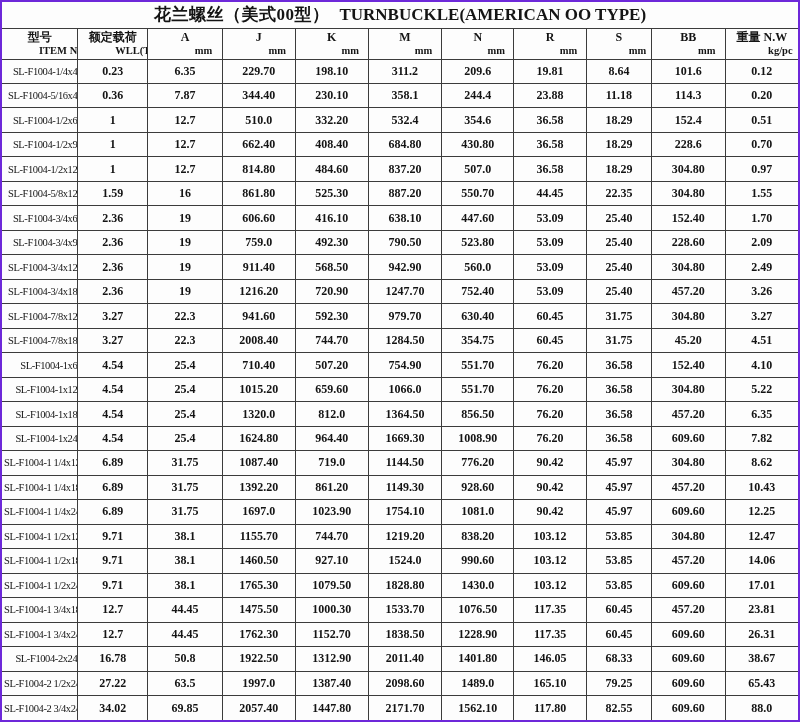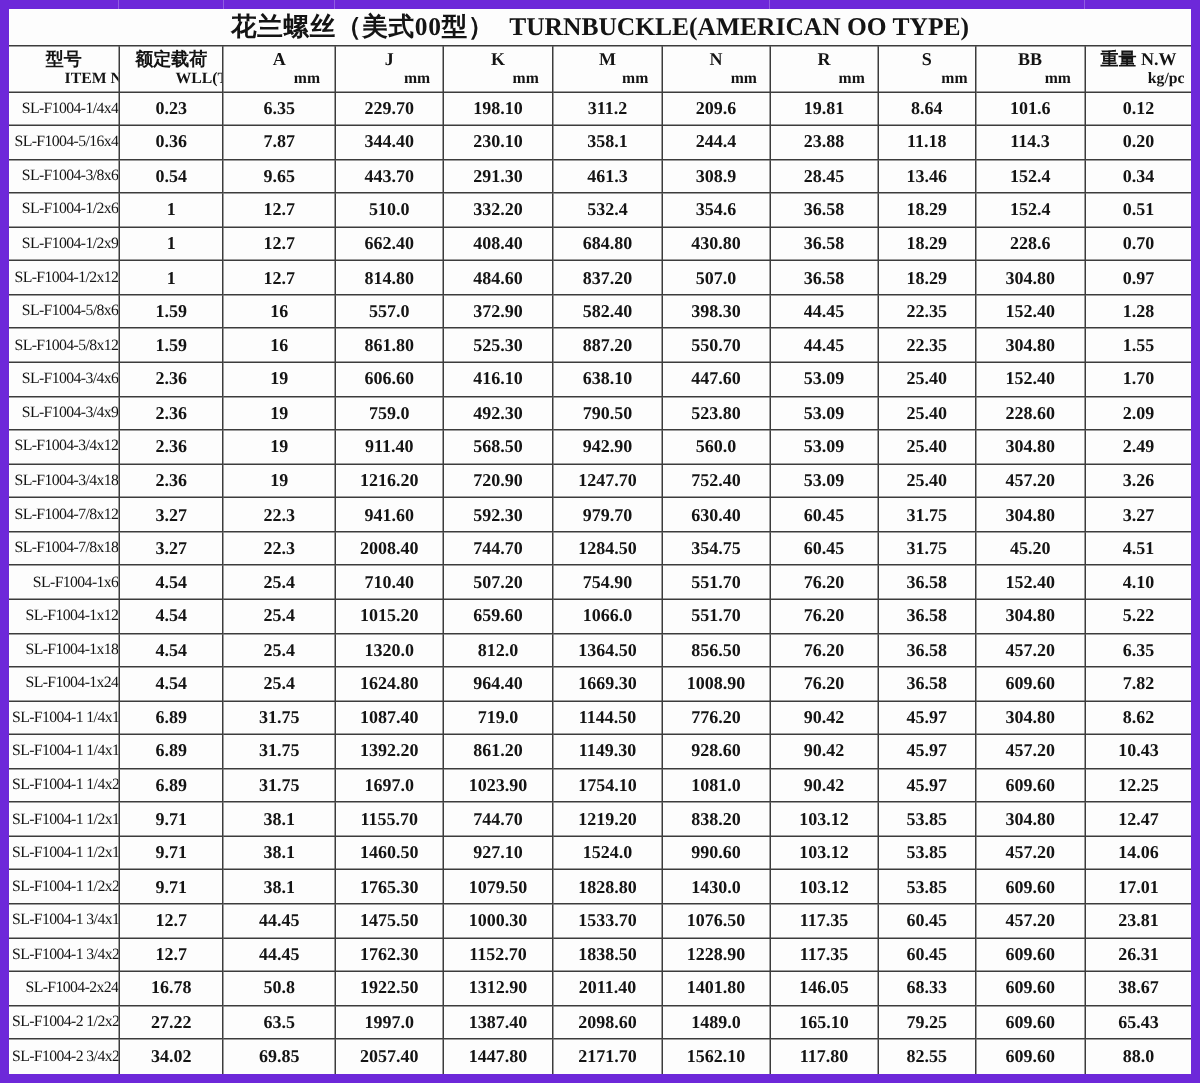--- a/index.html
+++ b/index.html
@@ -14,21 +14,21 @@
     height: 722px;
     background: #fdfdfd;
     box-sizing: border-box;
   }
   table.spec {
     width: 800px;
     height: 722px;
     border-collapse: collapse;
     table-layout: fixed;
     box-sizing: border-box;
-    border: 6px solid #6d28d9;
+    border: 2px solid #6d28d9;
     background: #fdfdfd;
   }
   table.spec th, table.spec td {
     border: 1px solid #3c3c3c;
     padding: 0;
     text-align: center;
     vertical-align: middle;
     color: #141414;
     overflow: hidden;
   }
@@ -159,33 +159,20 @@
           <td>344.40</td>
           <td>230.10</td>
           <td>358.1</td>
           <td>244.4</td>
           <td>23.88</td>
           <td>11.18</td>
           <td>114.3</td>
           <td>0.20</td>
         </tr>
         <tr>
-          <td class="item">SL-F1004-3/8x6</td>
-          <td>0.54</td>
-          <td>9.65</td>
-          <td>443.70</td>
-          <td>291.30</td>
-          <td>461.3</td>
-          <td>308.9</td>
-          <td>28.45</td>
-          <td>13.46</td>
-          <td>152.4</td>
-          <td>0.34</td>
-        </tr>
-        <tr>
           <td class="item">SL-F1004-1/2x6</td>
           <td>1</td>
           <td>12.7</td>
           <td>510.0</td>
           <td>332.20</td>
           <td>532.4</td>
           <td>354.6</td>
           <td>36.58</td>
           <td>18.29</td>
           <td>152.4</td>
@@ -209,33 +196,20 @@
           <td>1</td>
           <td>12.7</td>
           <td>814.80</td>
           <td>484.60</td>
           <td>837.20</td>
           <td>507.0</td>
           <td>36.58</td>
           <td>18.29</td>
           <td>304.80</td>
           <td>0.97</td>
-        </tr>
-        <tr>
-          <td class="item">SL-F1004-5/8x6</td>
-          <td>1.59</td>
-          <td>16</td>
-          <td>557.0</td>
-          <td>372.90</td>
-          <td>582.40</td>
-          <td>398.30</td>
-          <td>44.45</td>
-          <td>22.35</td>
-          <td>152.40</td>
-          <td>1.28</td>
         </tr>
         <tr>
           <td class="item">SL-F1004-5/8x12</td>
           <td>1.59</td>
           <td>16</td>
           <td>861.80</td>
           <td>525.30</td>
           <td>887.20</td>
           <td>550.70</td>
           <td>44.45</td>

